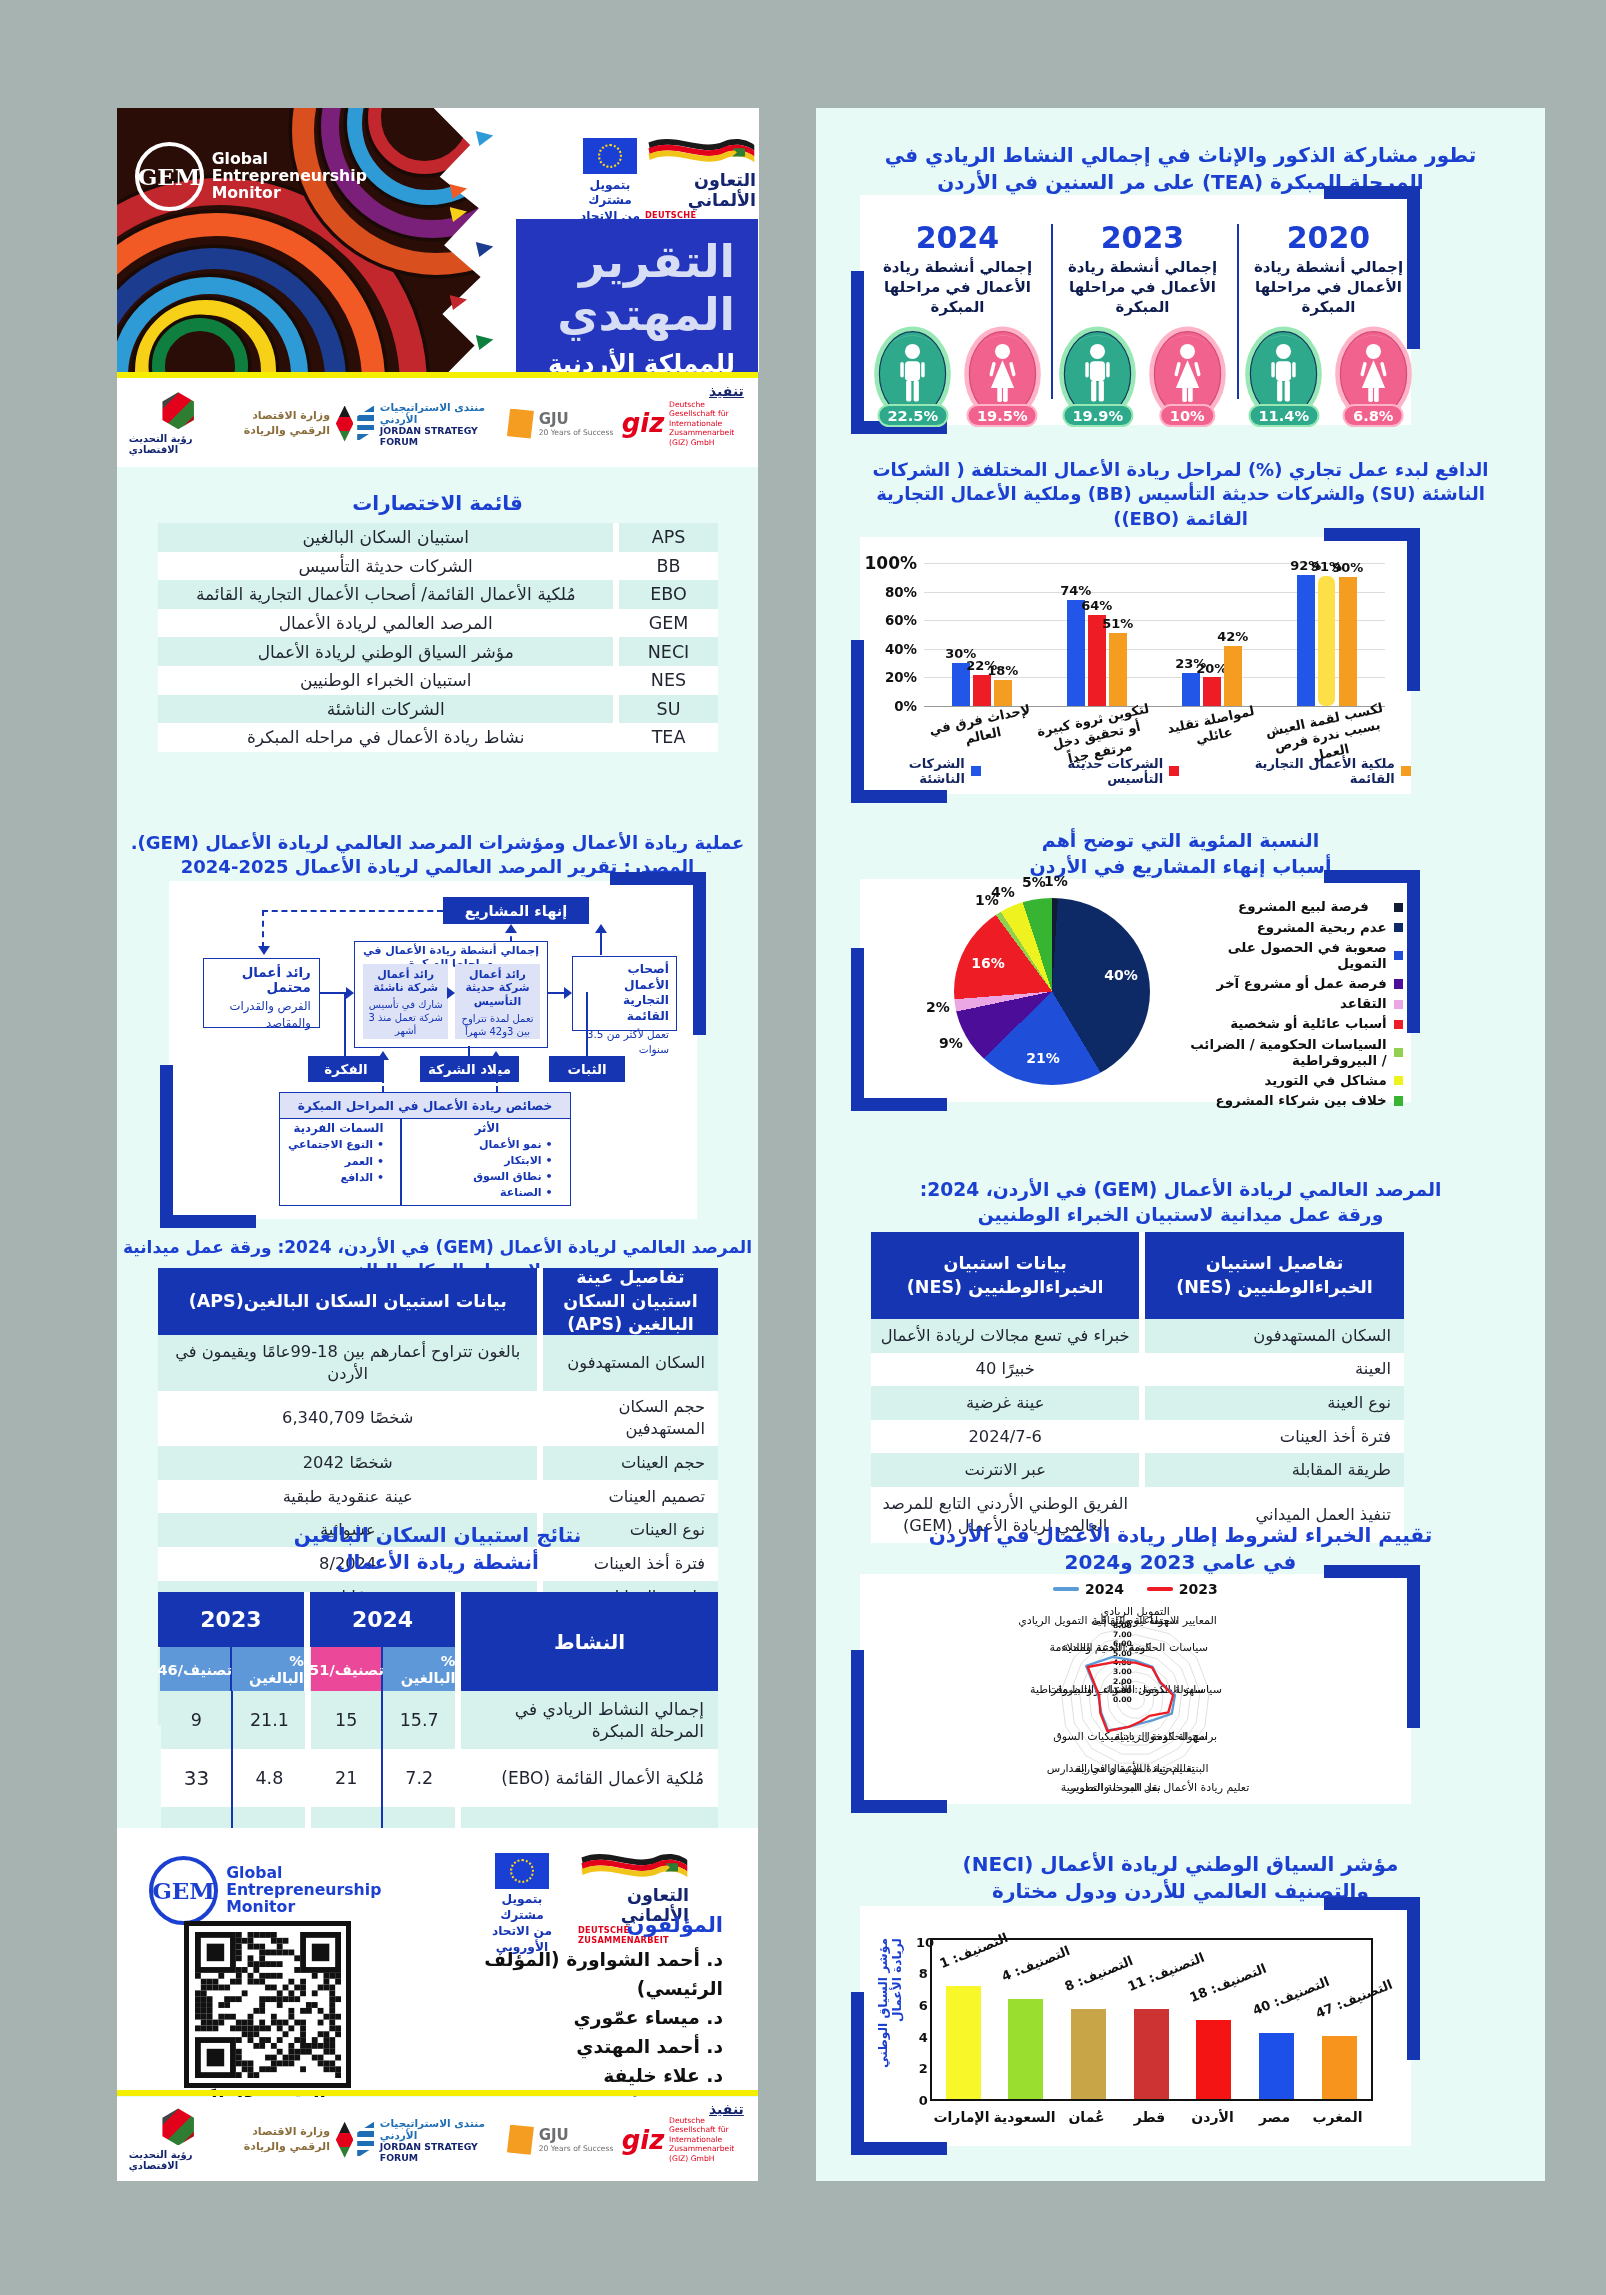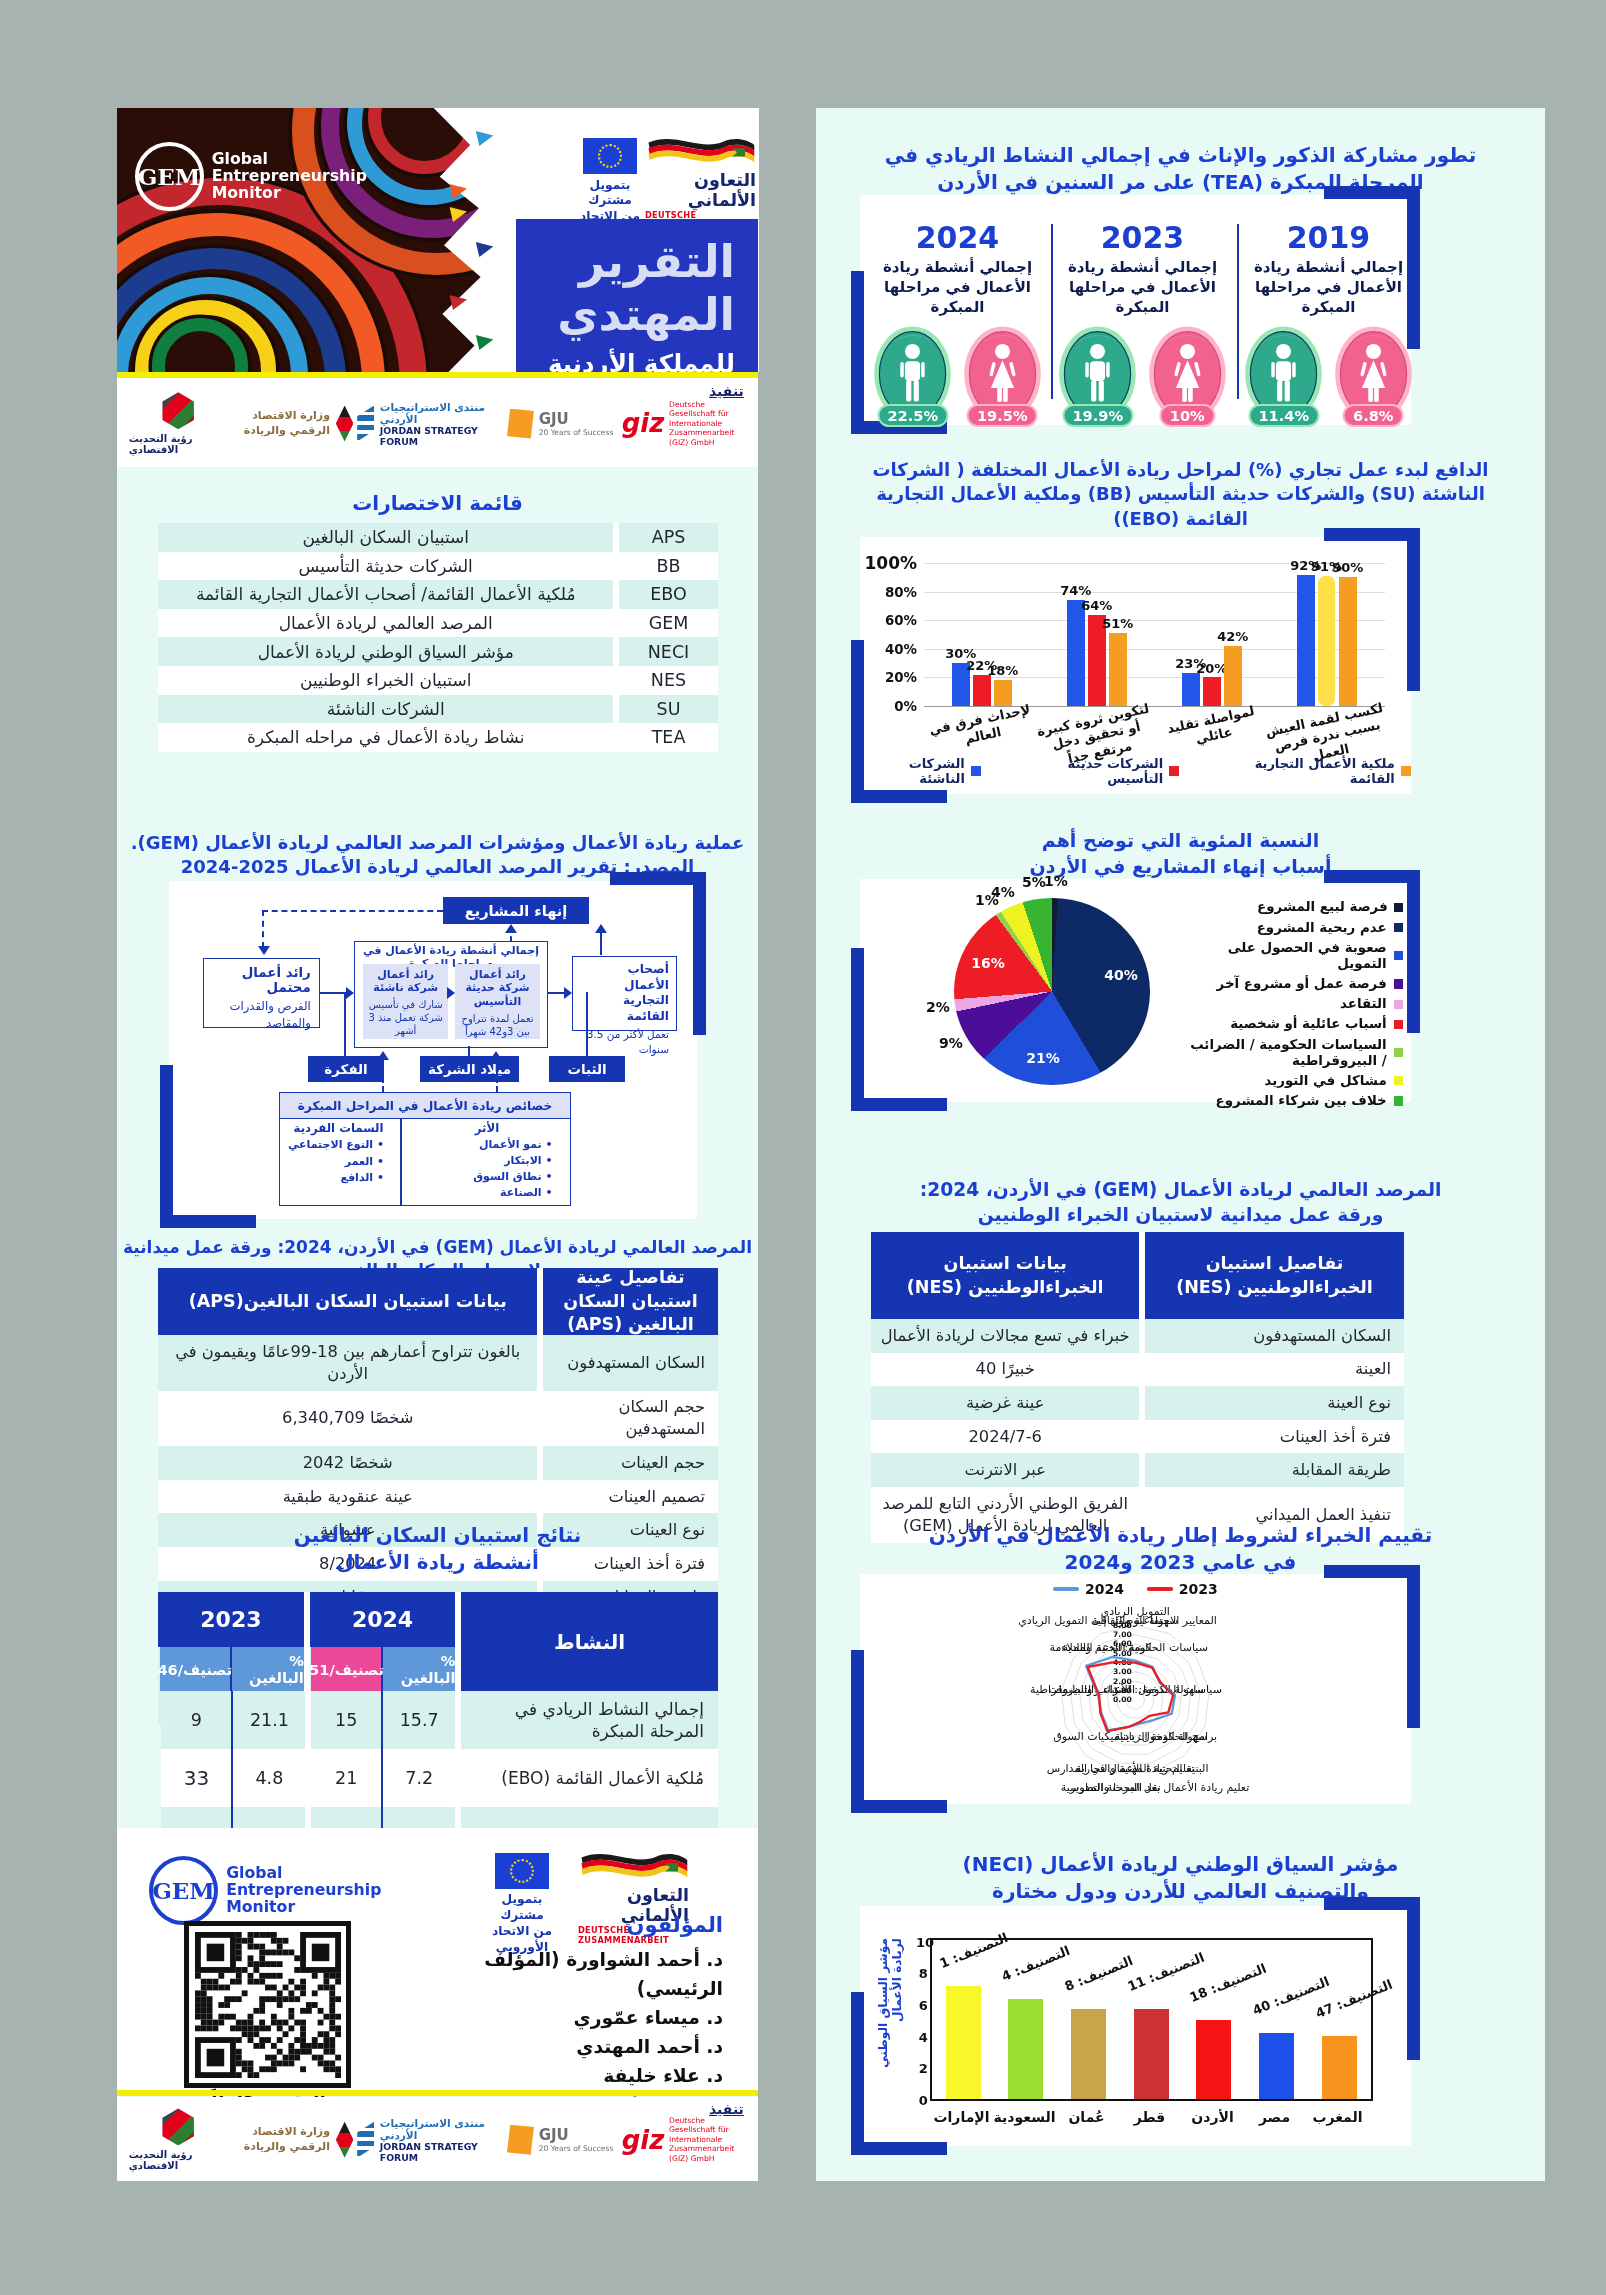--- a/index.html
+++ b/index.html
@@ -741,21 +741,21 @@
                   <rect x="-20" y="-29" width="6" height="25" rx="3" fill="#fff" transform="rotate(14 -17 -17)"></rect>
                   <rect x="14" y="-29" width="6" height="25" rx="3" fill="#fff" transform="rotate(-14 17 -17)"></rect>
                   <rect x="-9" y="14" width="8" height="26" rx="3" fill="#fff"></rect>
                   <rect x="1" y="14" width="8" height="26" rx="3" fill="#fff"></rect>
                 </g>
               </svg><div style="position: absolute; left: 50%; transform: translateX(-50%); bottom: 1.2px; background: rgb(242, 98, 142); border: 2.3px solid rgb(255, 179, 200); border-radius: 14px; color: rgb(255, 255, 255); font-weight: bold; font-size: 14.6px; padding: 1.2px 8.2px; white-space: nowrap;">10%</div></div>
           </div>
         </div>
         <div style="position: absolute; left: 377px; top: 29px; width: 2.3px; height: 175px; background: rgb(21, 53, 179);"></div>
         <div style="position: absolute; left: 384px; top: 24.5px; width: 169px; text-align: center; direction: rtl;">
-          <div style="color: rgb(27, 63, 208); font-size: 30px; font-weight: bold;">2019</div>
+          <div style="color: rgb(27, 63, 208); font-size: 30px; font-weight: bold;">2020</div>
           <div style="color: rgb(13, 27, 77); font-size: 15px; font-weight: bold; line-height: 1.35; margin-top: 2.3px;">إجمالي أنشطة ريادة الأعمال في مراحلها المبكرة</div>
           <div style="display: flex; direction: ltr; justify-content: center; gap: 10.5px; margin-top: 7px;">
             <div style="position: relative; width: 79px; height: 104px;"><svg width="79" height="104" viewBox="0 0 136 178">
       <ellipse cx="68" cy="84" rx="66" ry="82" fill="#97e8b5"></ellipse>
       <ellipse cx="68" cy="84" rx="57" ry="73" fill="#2fa98c" stroke="#123a5e" stroke-width="2"></ellipse>
       <path d="M20,40 Q68,-6 116,40 Q92,18 68,18 Q44,18 20,40" fill="rgba(255,255,255,0.25)"></path>
       <g transform="translate(68,92)">
                   <circle cx="0" cy="-47" r="13" fill="#fff"></circle>
                   <rect x="-13" y="-30" width="26" height="34" rx="7" fill="#fff"></rect>
                   <rect x="-21" y="-29" width="6" height="27" rx="3" fill="#fff"></rect>
@@ -869,21 +869,21 @@
         <div style="position: absolute; left: 196px; top: 1.9px; transform: translate(-50%, -50%); font-size: 14px; font-weight: bold; color: rgb(16, 16, 16); direction: ltr;">1%</div>
         <div style="position: absolute; left: 261px; top: 96px; transform: translate(-50%, -50%); font-size: 14px; font-weight: bold; color: rgb(255, 255, 255); direction: ltr;">40%</div>
         <div style="position: absolute; left: 183px; top: 179px; transform: translate(-50%, -50%); font-size: 14px; font-weight: bold; color: rgb(255, 255, 255); direction: ltr;">21%</div>
         <div style="position: absolute; left: 91px; top: 164px; transform: translate(-50%, -50%); font-size: 14px; font-weight: bold; color: rgb(16, 16, 16); direction: ltr;">9%</div>
         <div style="position: absolute; left: 78px; top: 128px; transform: translate(-50%, -50%); font-size: 14px; font-weight: bold; color: rgb(16, 16, 16); direction: ltr;">2%</div>
         <div style="position: absolute; left: 128px; top: 84px; transform: translate(-50%, -50%); font-size: 14px; font-weight: bold; color: rgb(255, 255, 255); direction: ltr;">16%</div>
         <div style="position: absolute; left: 127px; top: 21px; transform: translate(-50%, -50%); font-size: 14px; font-weight: bold; color: rgb(16, 16, 16); direction: ltr;">1%</div>
         <div style="position: absolute; left: 143px; top: 12.6px; transform: translate(-50%, -50%); font-size: 14px; font-weight: bold; color: rgb(16, 16, 16); direction: ltr;">4%</div>
         <div style="position: absolute; left: 174px; top: 3.2px; transform: translate(-50%, -50%); font-size: 14px; font-weight: bold; color: rgb(16, 16, 16); direction: ltr;">5%</div>
         <div style="position: absolute; left: 327px; top: 16.3px; width: 216px; direction: rtl;">
-          <div style="display: flex; align-items: center; gap: 6px; direction: rtl; font-size: 13.4px; font-weight: bold; color: rgb(16, 16, 16); margin: 4.1px 0px; line-height: 1.2;">
+          <div style="display: flex; align-items: center; gap: 25px; direction: rtl; font-size: 13.4px; font-weight: bold; color: rgb(16, 16, 16); margin: 4.1px 0px; line-height: 1.2;">
             <span style="width: 9.3px; height: 9.3px; background: rgb(17, 27, 51); display: inline-block; flex: 0 0 9.3px;"></span>
             <span style="text-align: right;">فرصة لبيع المشروع</span>
           </div>
           <div style="display: flex; align-items: center; gap: 7px; direction: rtl; font-size: 13.4px; font-weight: bold; color: rgb(16, 16, 16); margin: 4.1px 0px; line-height: 1.2;">
             <span style="width: 9.3px; height: 9.3px; background: rgb(14, 42, 102); display: inline-block; flex: 0 0 9.3px;"></span>
             <span style="text-align: right;">عدم ربحية المشروع</span>
           </div>
           <div style="display: flex; align-items: center; gap: 7px; direction: rtl; font-size: 13.4px; font-weight: bold; color: rgb(16, 16, 16); margin: 4.1px 0px; line-height: 1.2;">
             <span style="width: 9.3px; height: 9.3px; background: rgb(31, 79, 216); display: inline-block; flex: 0 0 9.3px;"></span>
             <span style="text-align: right;">صعوبة في الحصول على التمويل</span>

